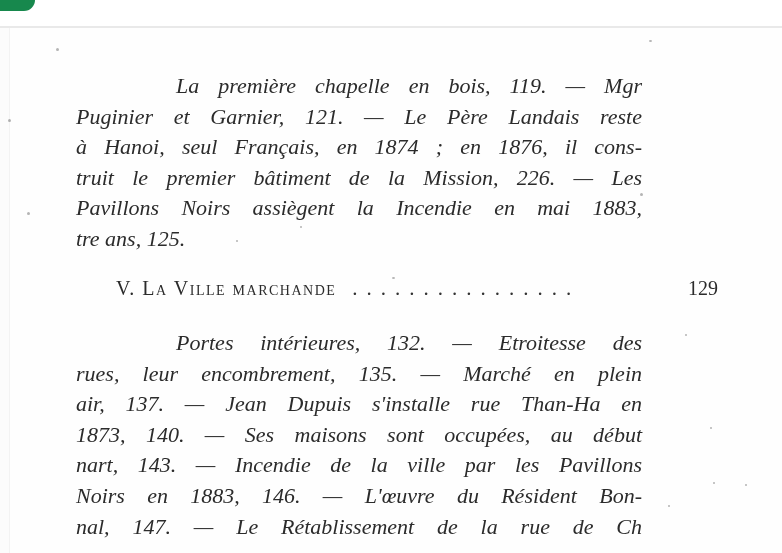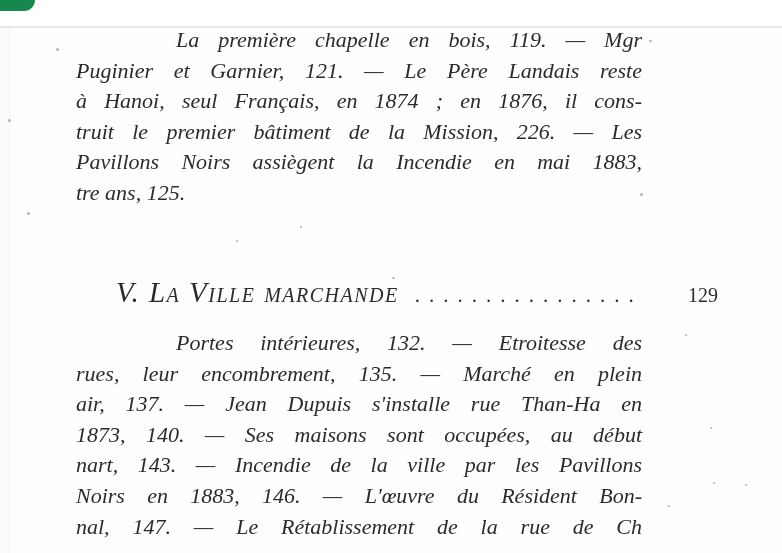--- a/index.html
+++ b/index.html
@@ -81,24 +81,23 @@
     left: 116px;
     top: 248px;            
     width: 602px;
     height: 32px;
     display: flex;
     align-items: baseline;
     color: #2b2b2b;
   }
   .toc-title {
     font-variant: small-caps;
-    font-size: 29px;
+    font-size: 20px;
     letter-spacing: 1.5px;
     white-space: nowrap;
-    font-style: italic;
   }
   .toc-dots {
     flex: 1;
     overflow: hidden;
     white-space: nowrap;
     font-size: 21px;
     letter-spacing: 9px;
     padding: 0 68px 0 16px;
     color: #333333;
   }
@@ -119,21 +118,21 @@
 <body>
 
 <div id="screen">
 
   <div class="topbar" style="border-bottom-color: rgb(233, 233, 233);"></div>
   <div class="green-tab" style="background: rgb(23, 136, 77);"></div>
 
   <div class="page" style="background: rgb(254, 254, 254);">
     <div class="scan-left-edge"></div>
 
-    <div class="para para1" style="color: rgb(43, 43, 43);">
+    <div class="para para1" style="color: rgb(43, 43, 43); margin-top: 46px;">
       <div class="tline indent">La première chapelle en bois, 119. — Mgr</div>
       <div class="tline">Puginier et Garnier, 121. — Le Père Landais reste</div>
       <div class="tline">à Hanoi, seul Français, en 1874 ; en 1876, il cons-</div>
       <div class="tline">truit le premier bâtiment de la Mission, 226. — Les</div>
       <div class="tline">Pavillons Noirs assiègent la Incendie en mai 1883,</div>
       <div class="tline endline">tre ans, 125.</div>
     </div>
 
     <div class="toc-heading" style="color: rgb(43, 43, 43);">
       <span class="toc-title">V. La Ville marchande</span>

